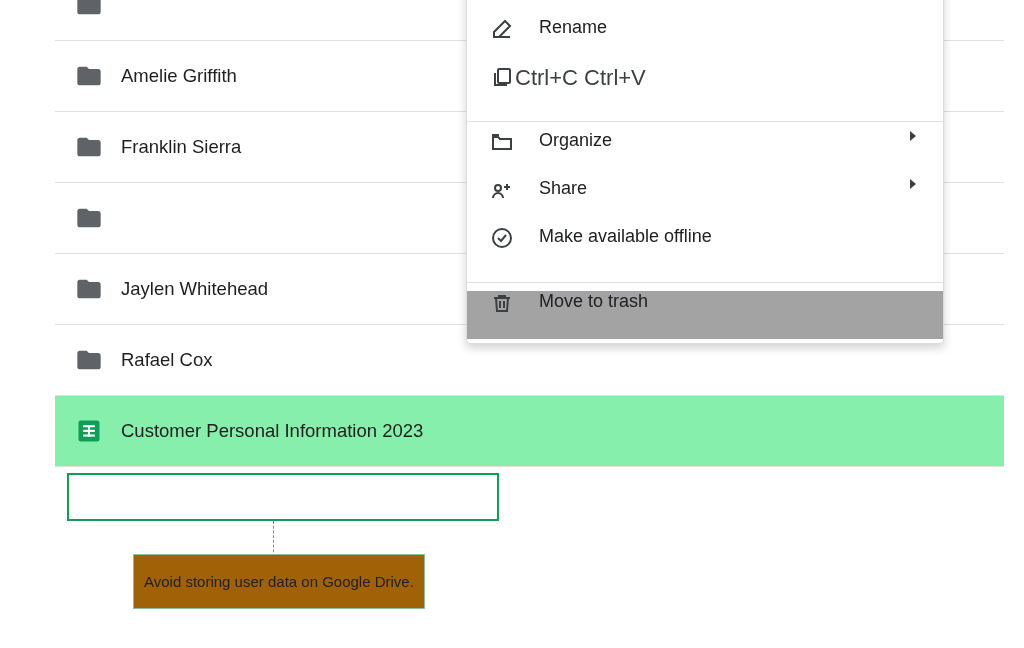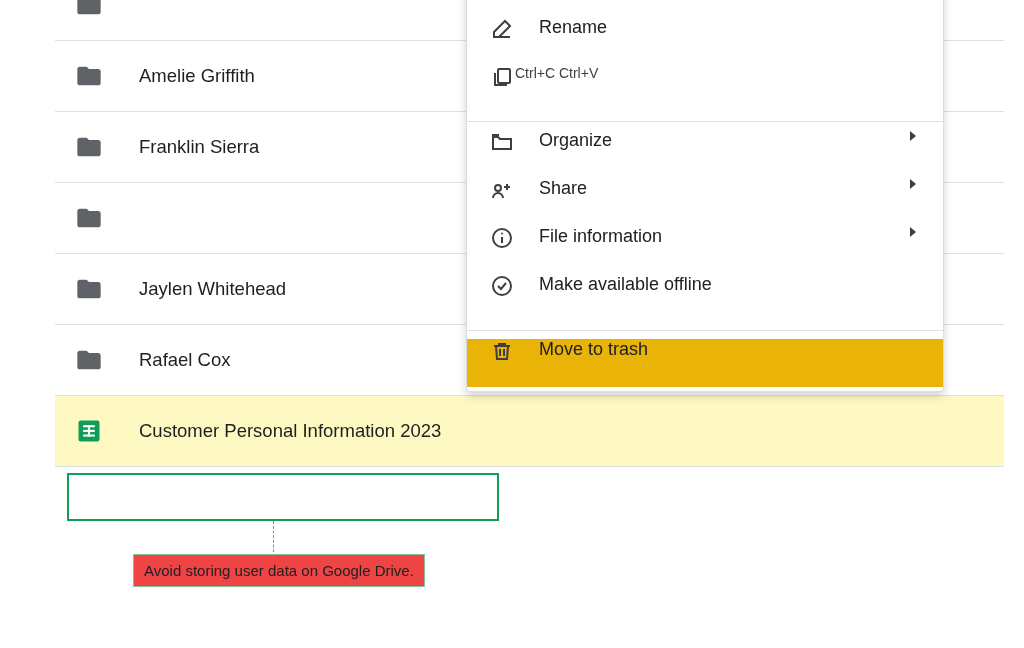--- a/index.html
+++ b/index.html
@@ -18,34 +18,34 @@
     right: 20px;
   }
   .file-row {
     display: flex;
     align-items: center;
     height: 71px;
     border-bottom: 1px solid #e0e0e0;
     padding-left: 20px;
   }
   .file-row.selected {
-    background: #fef9c3;
+    background: #86efac;
   }
   .folder-icon svg {
     width: 28px;
     height: 28px;
     display: block;
   }
   .sheet-icon svg {
     width: 28px;
     height: 28px;
     display: block;
   }
   .file-name {
-    margin-left: 36px;
+    margin-left: 18px;
     font-size: 18.5px;
     color: #1f1f1f;
     font-weight: 500;
   }
   .highlight-box {
     position: absolute;
     border: 2px solid #0f9d58;
     pointer-events: none;
   }
   .context-menu {
@@ -64,56 +64,56 @@
   .menu-item {
     display: flex;
     align-items: flex-start;
     height: 48px;
     padding-left: 22px;
     padding-right: 24px;
     font-size: 18px;
     color: #202124;
   }
   .menu-item.highlighted {
-    background: #eab308;
+    background: #a3a3a3;
   }
   .menu-icon {
     width: 26px;
     display: flex;
     align-items: center;
     justify-content: center;
   }
   .menu-icon svg {
     width: 24px;
     height: 24px;
     display: block;
   }
   .menu-label {
     margin-left: 24px;
     flex: 1;
   }
   .menu-shortcut {
     color: #3c4043;
-    font-size: 14px;
+    font-size: 22px;
   }
   .menu-arrow svg {
     width: 12px;
     height: 12px;
     display:block;
   }
   .menu-divider {
     height: 1px;
     background: #e0e0e0;
     margin: 8px 0;
   }
   .annotation {
     position: absolute;
-    background: #ef4444;
+    background: #a16207;
     border: 1px solid #8bbf98;
-    padding: 7px 10px;
+    padding: 18px 10px;
     font-size: 15px;
     color: #202124;
     font-family: Arial, sans-serif;
   }
   .annotation-line {
     position: absolute;
     border-left: 1.5px dashed #5da879;
     height: 36px;
     width: 0;
   }
@@ -250,35 +250,20 @@
         </svg>
     </span>
     <span class="menu-label">Share</span>
     <span class="menu-arrow">
       <svg viewBox="0 0 12 12">
           <path d="M3 1l6 5-6 5z" fill="#3c4043"></path>
         </svg>
     </span>
   </div>
 
-  <div class="menu-item">
-    <span class="menu-icon">
-      <svg viewBox="0 0 24 24" fill="none" stroke="#3c4043" stroke-width="2">
-          <circle cx="12" cy="12" r="9"></circle>
-          <line x1="12" y1="11" x2="12" y2="17"></line>
-          <circle cx="12" cy="7.5" r="1" fill="#3c4043" stroke="none"></circle>
-        </svg>
-    </span>
-    <span class="menu-label">File information</span>
-    <span class="menu-arrow">
-      <svg viewBox="0 0 12 12">
-          <path d="M3 1l6 5-6 5z" fill="#3c4043"></path>
-        </svg>
-    </span>
-  </div>
 
   <div class="menu-item">
     <span class="menu-icon">
       <svg viewBox="0 0 24 24" fill="none" stroke="#3c4043" stroke-width="2">
           <circle cx="12" cy="12" r="9"></circle>
           <path d="M8 12l3 3 5-6"></path>
         </svg>
     </span>
     <span class="menu-label">Make available offline</span>
   </div>

